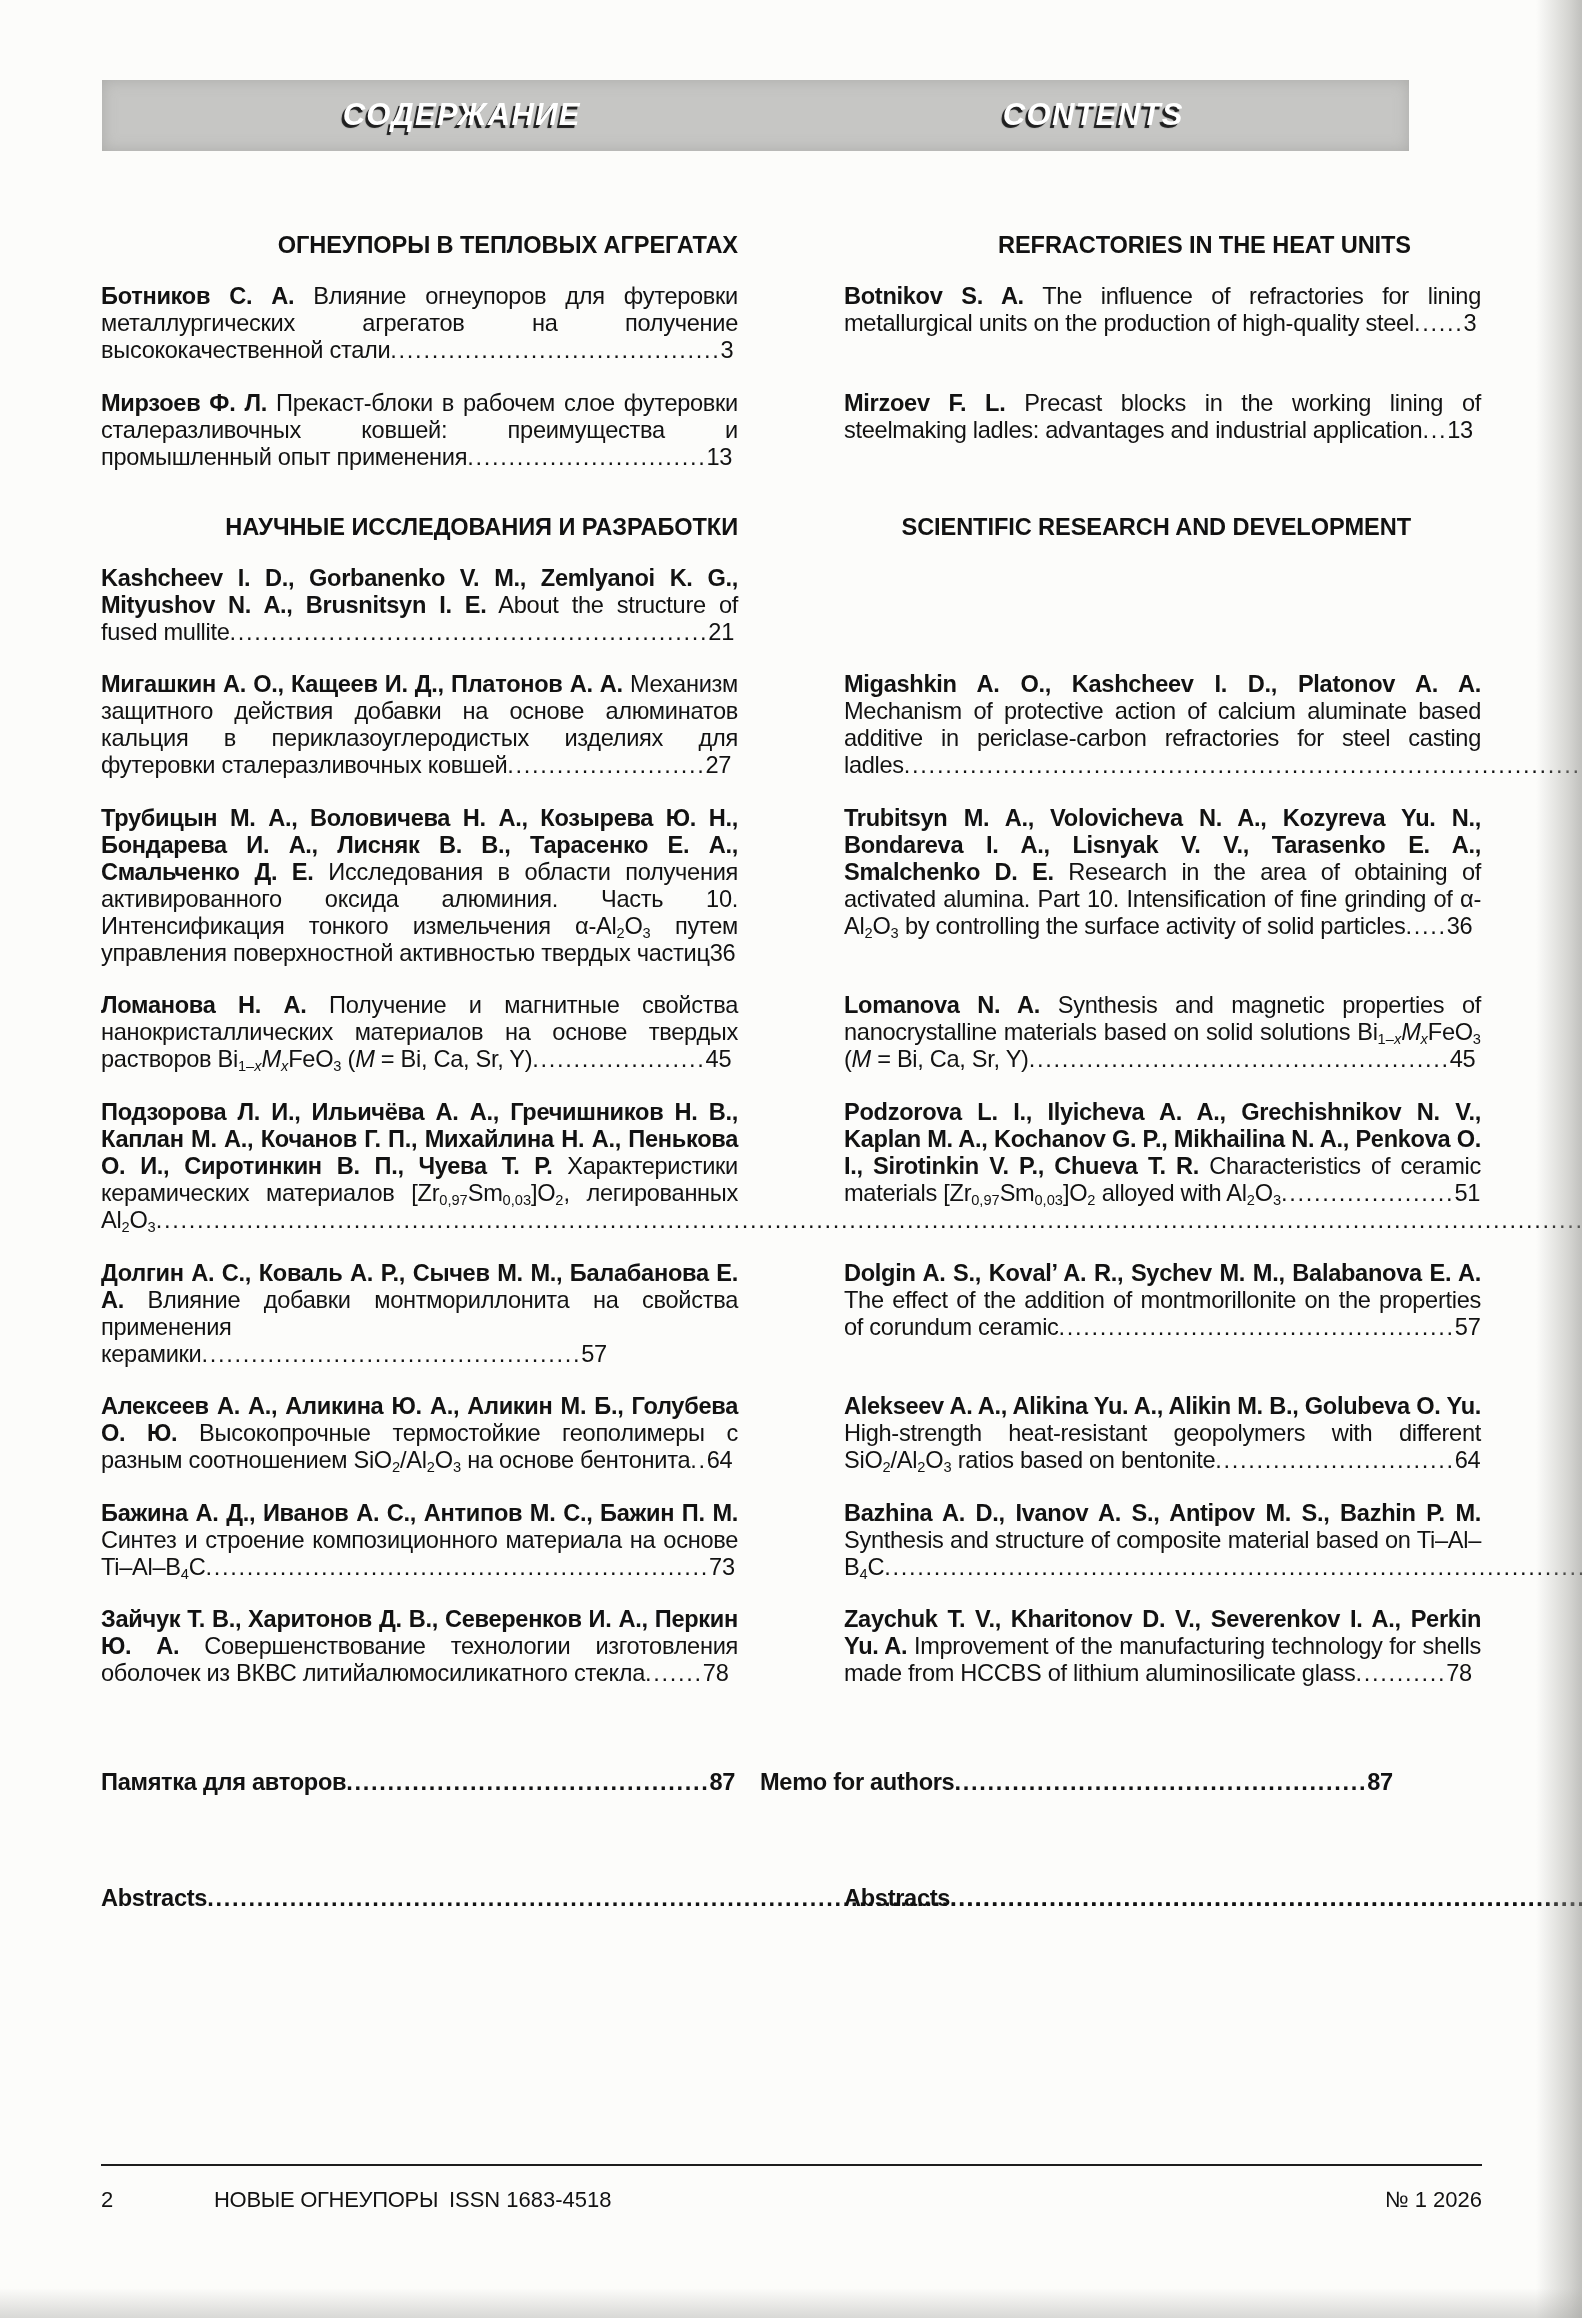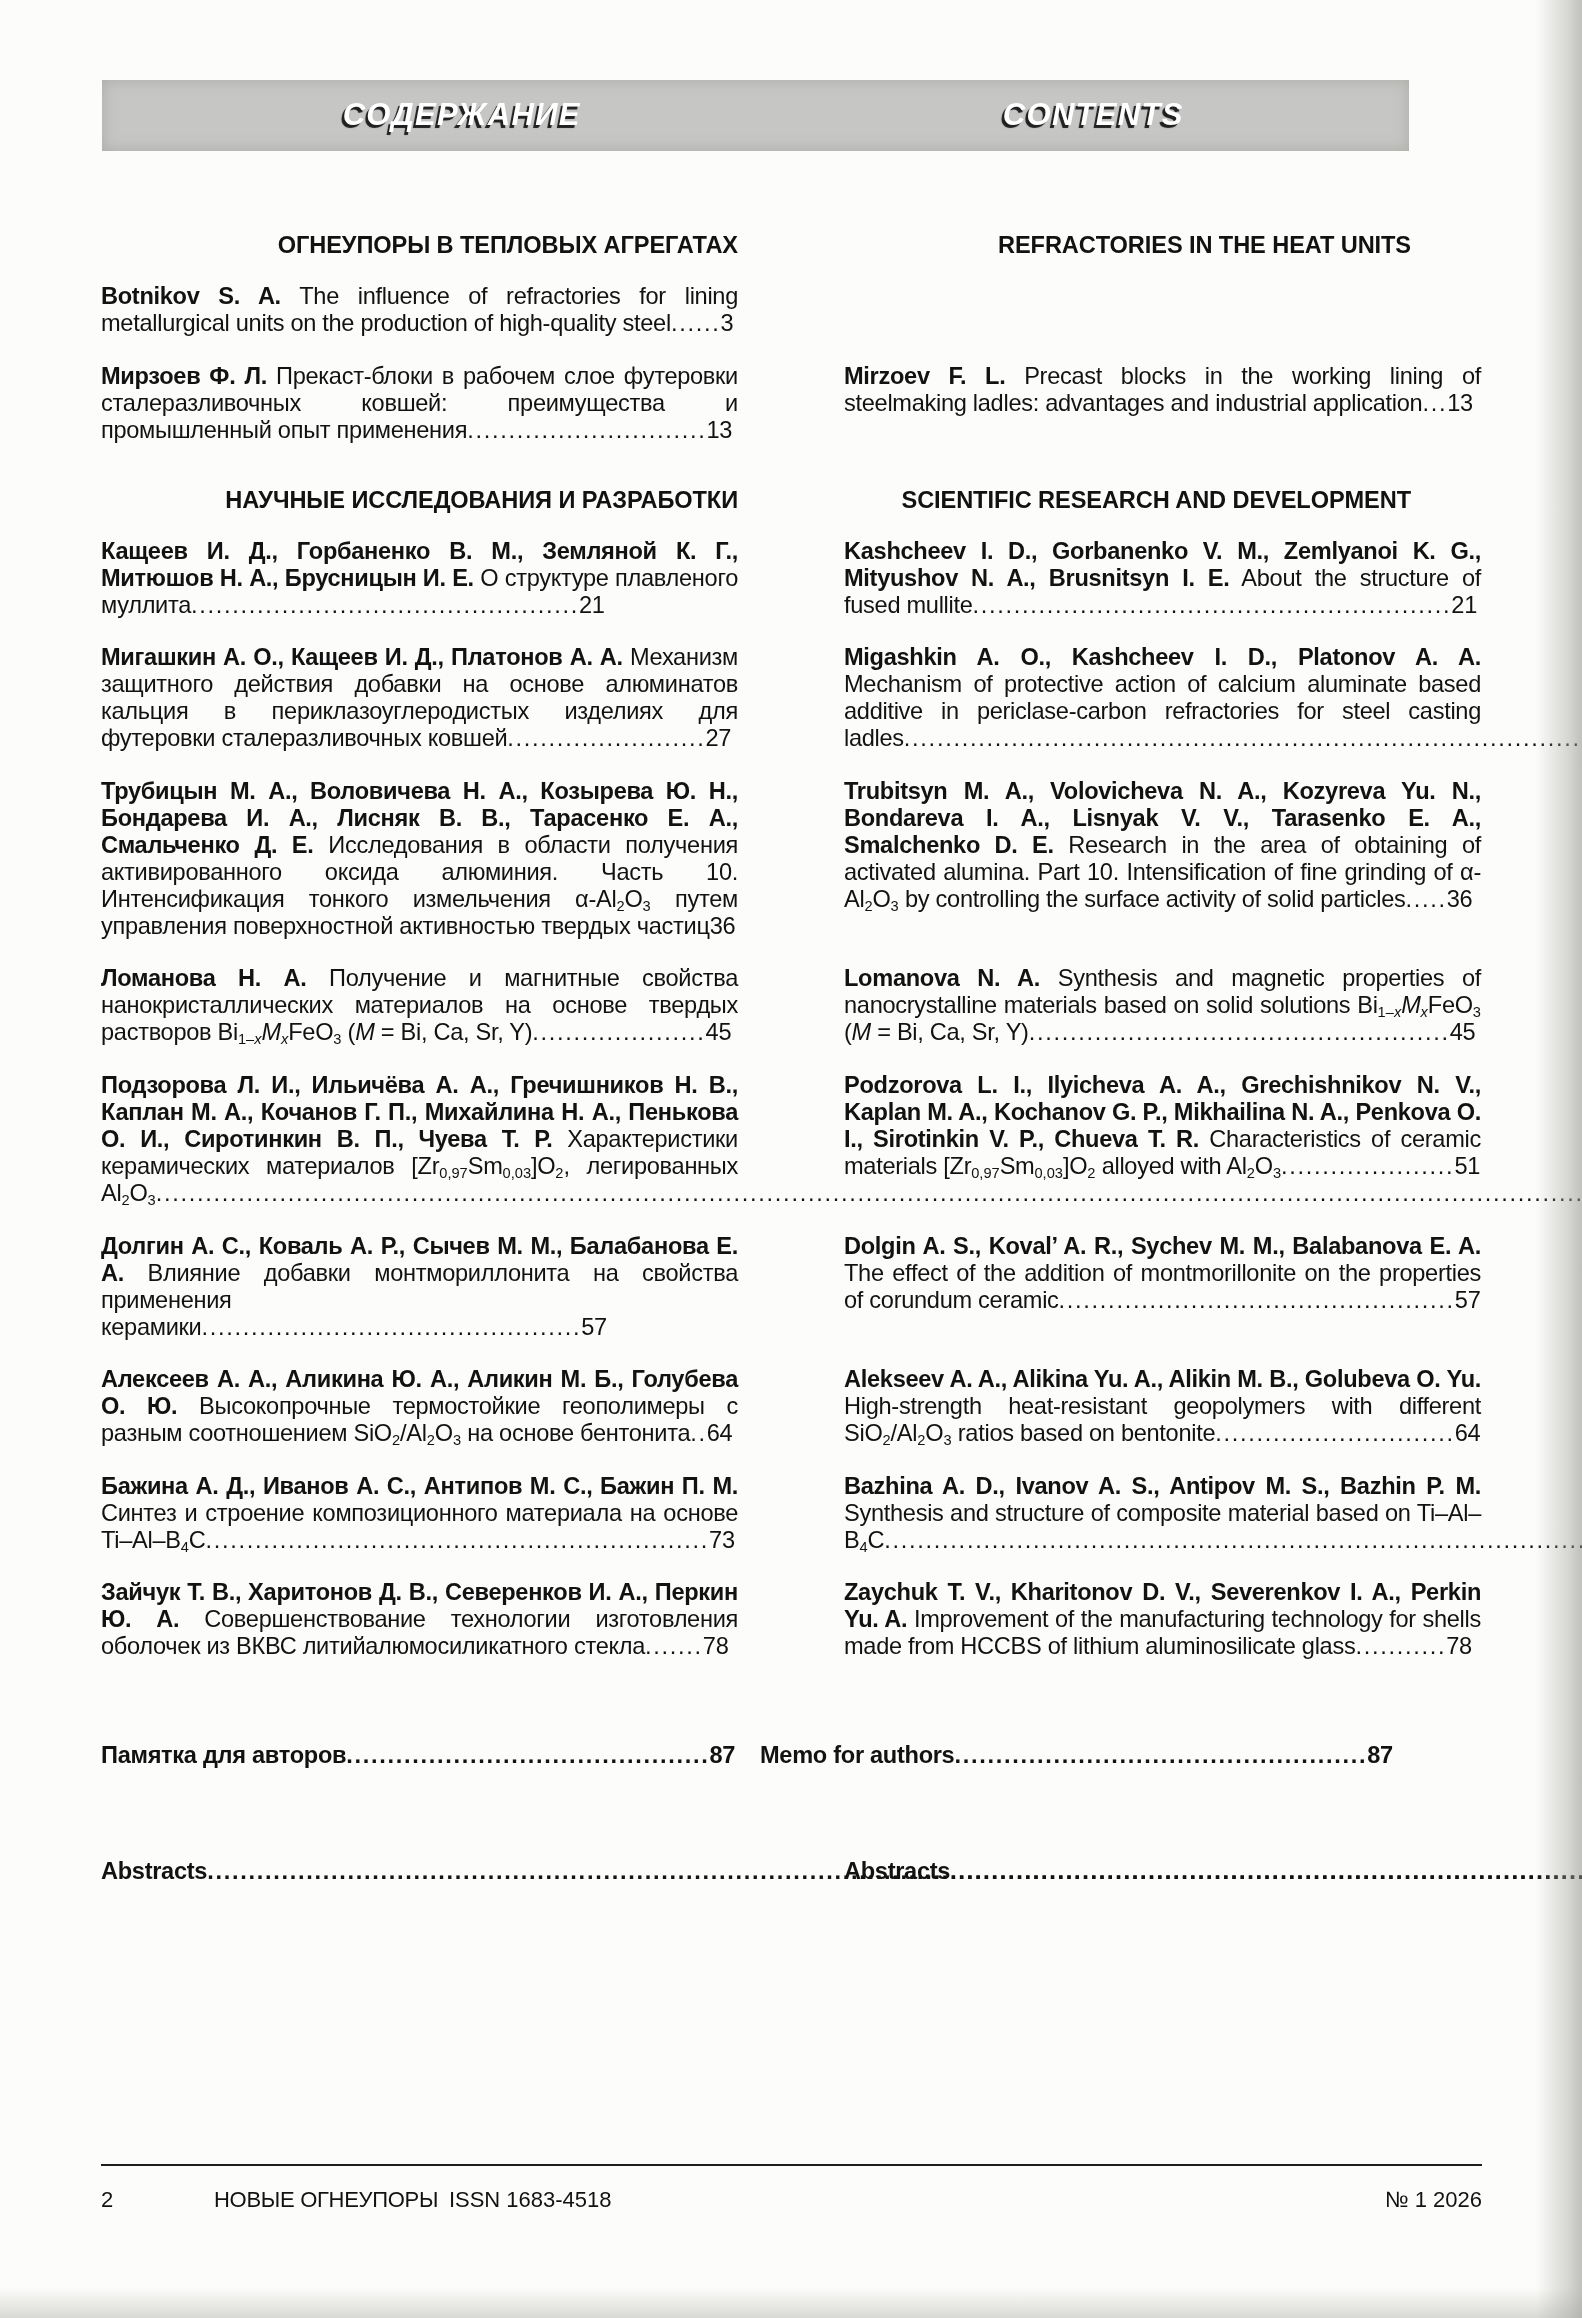--- a/index.html
+++ b/index.html
@@ -100,20 +100,23 @@
       <div class="col">
           <h2>ОГНЕУПОРЫ В ТЕПЛОВЫХ АГРЕГАТАХ</h2>
         </div>
       <div class="col">
           <h2>REFRACTORIES IN THE HEAT UNITS</h2>
         </div>
     </div>
 
     <div class="row entry-row">
       <div class="col">
+        <p class="entry"><b>Ботников С. А.</b> <span>Влияние огнеупоров для футеровки металлургических агрегатов на получение высококачественной стали</span><span class="dots">........................................</span><span class="pg">3</span></p>
+      </div>
+      <div class="col">
         <p class="entry"><b>Botnikov S. A.</b> <span>The influence of refractories for lining metallurgical units on the production of high-quality steel</span><span class="dots">......</span><span class="pg">3</span></p>
       </div>
     </div>
 
     <div class="row entry-row">
       <div class="col">
         <p class="entry"><b>Мирзоев Ф. Л.</b> <span>Прекаст-блоки в рабочем слое футеровки сталеразливочных ковшей: преимущества и промышленный опыт применения</span><span class="dots">.............................</span><span class="pg">13</span></p>
       </div>
       <div class="col">
         <p class="entry"><b>Mirzoev F. L.</b> <span>Precast blocks in the working lining of steelmaking ladles: advantages and industrial application</span><span class="dots">...</span><span class="pg">13</span></p>
@@ -123,23 +126,20 @@
     <div class="row heading-row second">
       <div class="col">
           <h2>НАУЧНЫЕ ИССЛЕДОВАНИЯ И РАЗРАБОТКИ</h2>
         </div>
       <div class="col">
           <h2>SCIENTIFIC RESEARCH AND DEVELOPMENT</h2>
         </div>
     </div>
 
     <div class="row entry-row">
-      <div class="col">
-        <p class="entry"><b>Кащеев И. Д., Горбаненко В. М., Земляной К. Г., Митюшов Н. А., Брусницын И. Е.</b> <span>О структуре плавленого муллита</span><span class="dots">...............................................</span><span class="pg">21</span></p>
-      </div>
       <div class="col">
         <p class="entry"><b>Kashcheev I. D., Gorbanenko V. M., Zemlyanoi K. G., Mityushov N. A., Brusnitsyn I. E.</b> <span>About the structure of fused mullite</span><span class="dots">..........................................................</span><span class="pg">21</span></p>
       </div>
     </div>
 
     <div class="row entry-row">
       <div class="col">
         <p class="entry"><b>Мигашкин А. О., Кащеев И. Д., Платонов А. А.</b> <span>Механизм защитного действия добавки на основе алюминатов кальция в периклазоуглеродистых изделиях для футеровки сталеразливочных ковшей</span><span class="dots">........................</span><span class="pg">27</span></p>
       </div>
       <div class="col">

